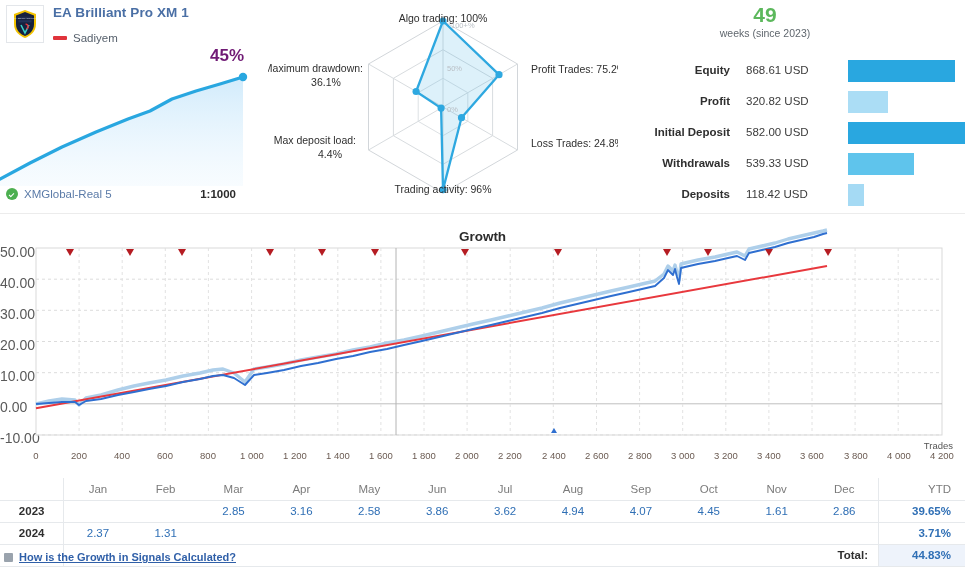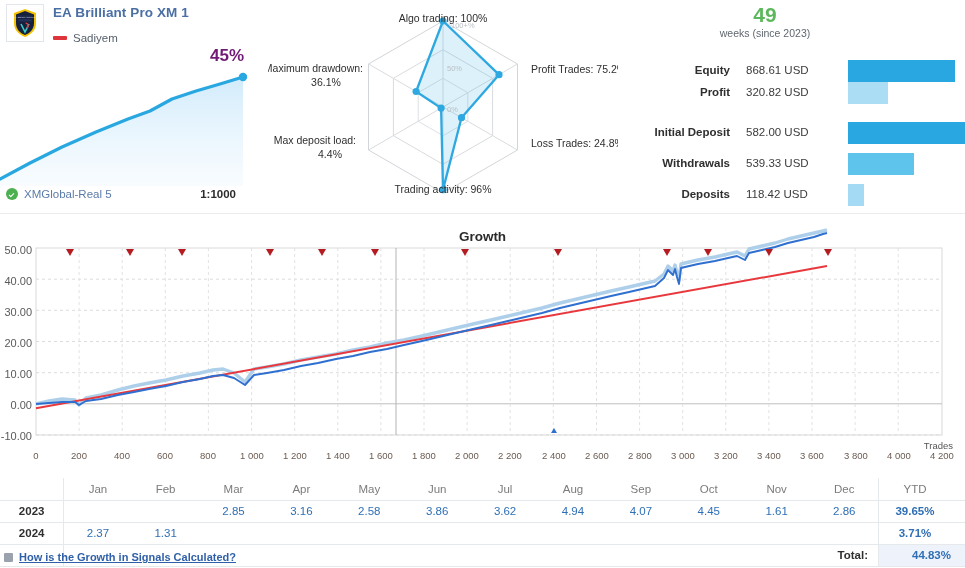--- a/index.html
+++ b/index.html
@@ -13,21 +13,21 @@
     overflow: hidden;
     position: relative;
   }
   .wrap { position: relative; width: 965px; height: 568px; }
 
   
   .top { position: relative; height: 214px; width: 965px; }
 
   
   .sig-card { position:absolute; left:0; top:0; width:262px; height:214px; }
-  .sig-head { position:absolute; left:6px; top:4px; display:flex; align-items:flex-start; }
+  .sig-head { position:absolute; left:6px; top:4px; display:flex; align-items:center; }
   .logo { width:38px; height:38px; border:1px solid #e3e6ea; background:#fff;
           display:flex; align-items:center; justify-content:center; }
   .sig-titles { margin-left:9px; padding-top:1px; }
   .sig-name { font-size:13.5px; font-weight:bold; color:#4a6fa5; letter-spacing:0.1px;
               white-space:nowrap; }
   .sig-author-row { display:flex; align-items:center; margin-top:12px; }
   .rank-bar { width:14px; height:4px; background:#e0343c; border-radius:1px; margin-right:6px; }
   .sig-author { font-size:11.5px; color:#555f6b; }
 
   .spark { position:absolute; left:0; top:46px; width:250px; height:140px; }
@@ -60,34 +60,34 @@
   .srow .bar { position:absolute; left:228px; top:0px; height:22px; }
 
   
   .growth { position:absolute; left:0; top:228px; width:965px; height:250px; }
   .g-title { position:absolute; left:0; right:0; top:1px; text-align:center;
              font-size:13.5px; font-weight:bold; color:#2b2b2b; }
   .legend { position:absolute; left:37px; top:24px; font-size:9.5px; line-height:11px; }
   .lg-growth { color:#5a8ad4; }
   .lg-avg { color:#e8383d; }
   .trades-lbl { position:absolute; right:12px; top:212px; font-size:9.5px; color:#555; }
-  .ytick { position:absolute; left:0px; width:32px; text-align:right; font-size:11px;
+  .ytick { position:absolute; left:0px; width:32px; font-size:14px;
            color:#5a5a5a; }
   .xtick { position:absolute; top:222px; font-size:9.5px; color:#6b5b52; text-align:center;
            width:40px; }
 
   
   table.months { position:absolute; left:0; top:478px; width:965px;
                  border-collapse:collapse; font-size:11.5px;padding-left:25px; }
   table.months th, table.months td { padding:0; height:22px; }
   table.months thead th { color:#7b7b7b; font-weight:normal; border-bottom:1px solid #e6e9ec; }
   .c-year { width:62px; text-align:center; font-weight:bold; color:#2f2f2f;
             border-right:1px solid #e6e9ec; }
   .c-mon { text-align:center; color:#2f6fb5; width:66px; }
-  .c-ytd { width:84px; text-align:center; padding-right:14px !important; font-weight:bold;
+  .c-ytd { width:84px; text-align:right; padding-right:14px !important; font-weight:bold;
            color:#2f6fb5; border-left:1px solid #e6e9ec; }
   thead .c-ytd { color:#7b7b7b; font-weight:normal; }
   tbody tr { border-bottom:1px solid #e6e9ec; }
   .totrow td { height:22px; }
   .tot-lbl { text-align:right; padding-right:10px !important; font-weight:bold; color:#2f2f2f; }
   .tot-val { background:#eef3fb; text-align:right; padding-right:14px !important;
              font-weight:bold; color:#2f6fb5; border-left:1px solid #e6e9ec; }
 
   .foot { position:absolute; left:0; top:546px; width:600px; height:22px;
           display:flex; align-items:center; }
@@ -192,21 +192,21 @@
       <div class="weeks-blk">
         <div class="weeks-num">49</div>
         <div class="weeks-lbl">weeks (since 2023)</div>
       </div>
 
       <div class="srow" style="top:60px;">
         <div class="lab">Equity</div>
         <div class="val">868.61 USD</div>
         <div class="bar" style="width:107px;background:#29a7e0;"></div>
       </div>
-      <div class="srow" style="top:82px;">
+      <div class="srow" style="top:91px;">
         <div class="lab">Profit</div>
         <div class="val">320.82 USD</div>
         <div class="bar" style="width:40px;background:#abddf5;"></div>
       </div>
       <div class="srow" style="top:122px;">
         <div class="lab">Initial Deposit</div>
         <div class="val">582.00 USD</div>
         <div class="bar" style="width:119px;background:#29a7e0;"></div>
       </div>
       <div class="srow" style="top:153px;">

